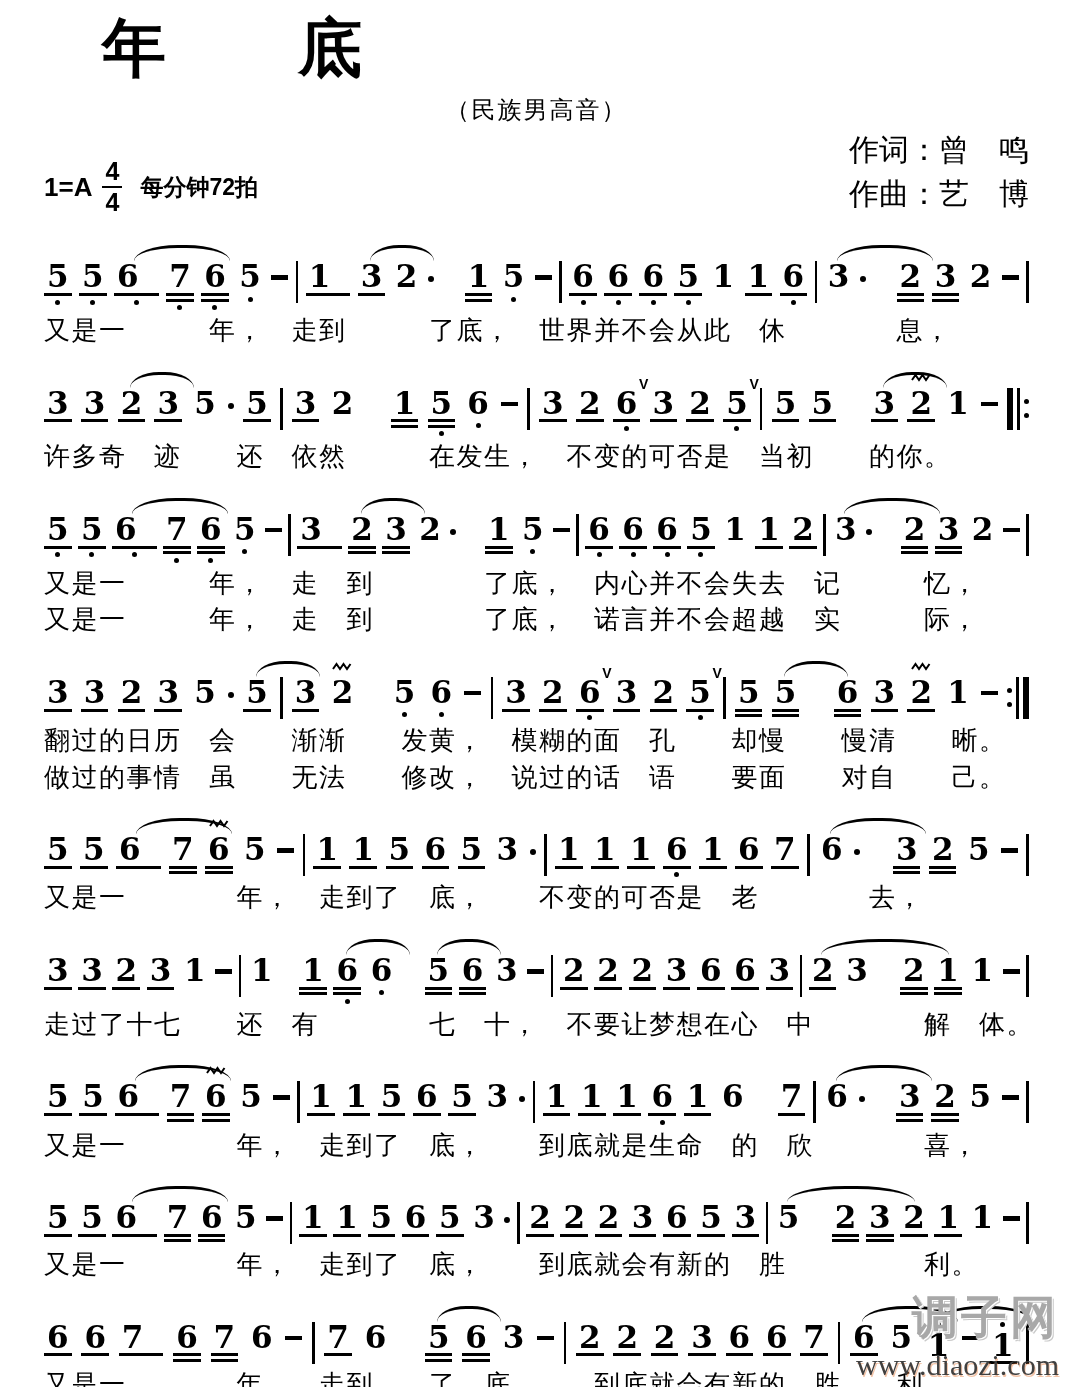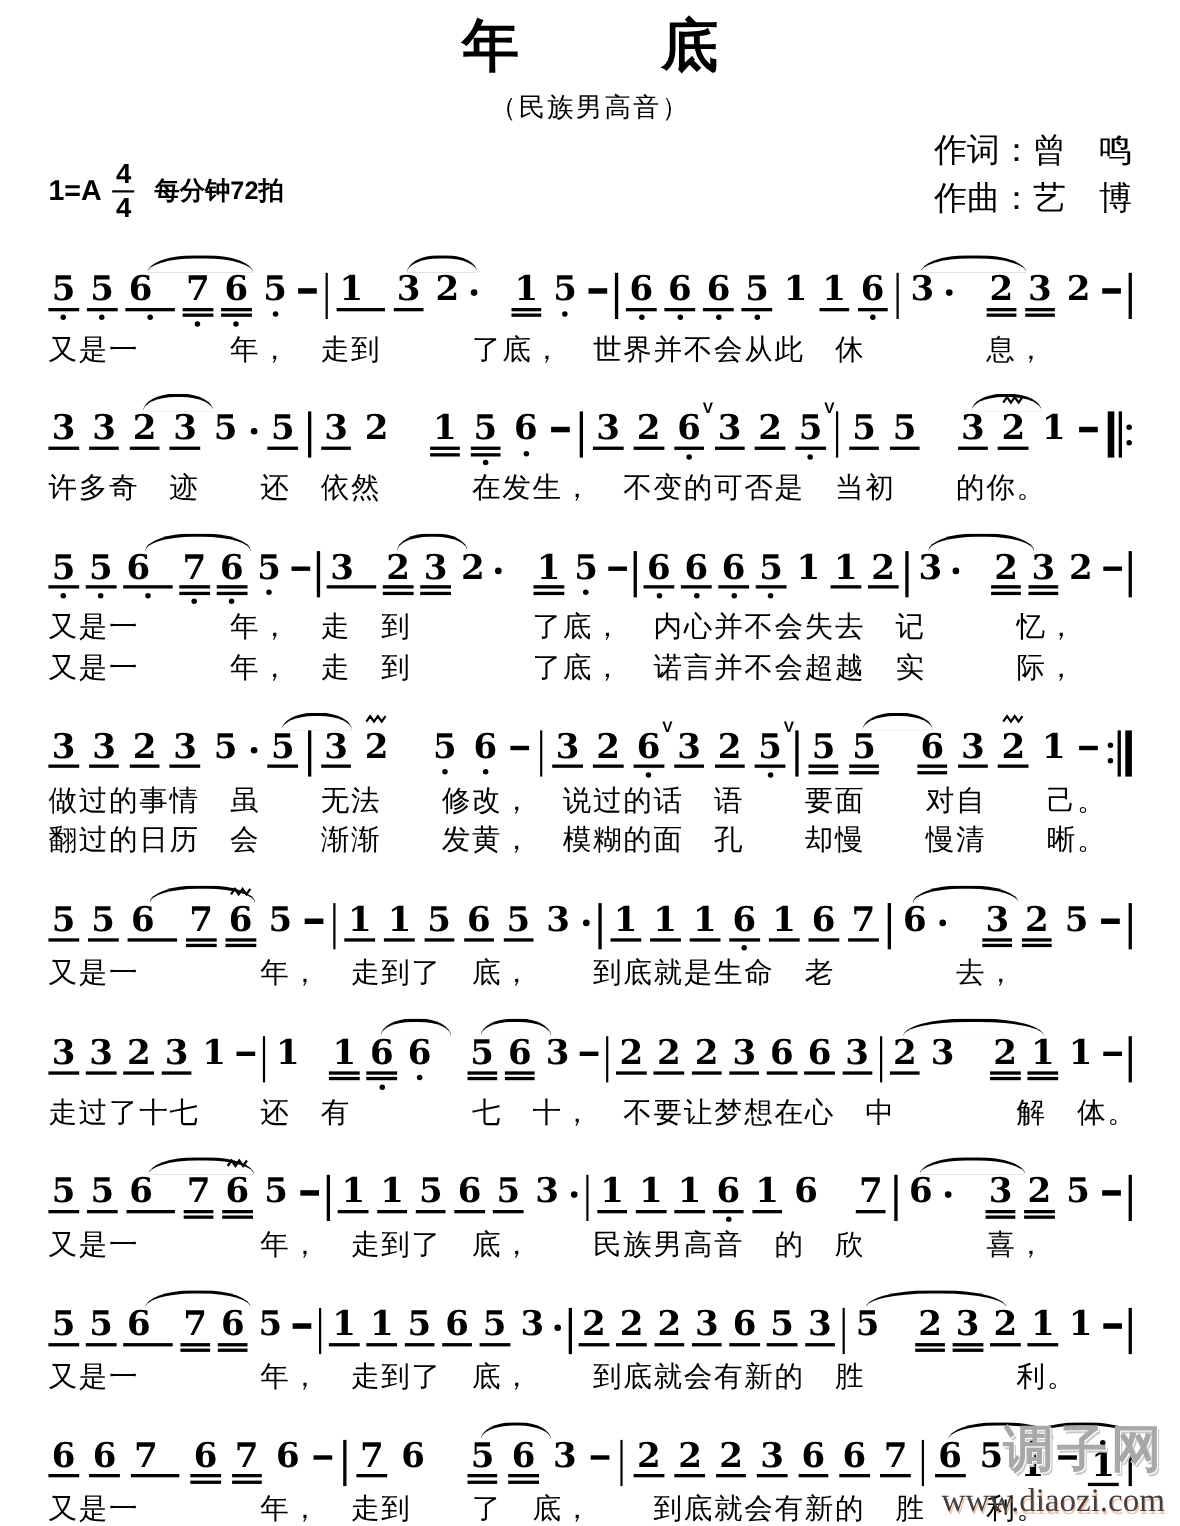--- a/index.html
+++ b/index.html
@@ -1,21 +1,21 @@
 <!DOCTYPE html>
 <html><head>
 <meta charset="utf-8">
 <style>
   html,body{margin:0;padding:0;background:#fff;}
   body{width:1073px;height:1387px;position:relative;overflow:hidden;
        font-family:"Liberation Serif",serif;color:#000;}
   .page{padding:14px 44px 0 44px;}
 
   
-  .title{text-align:center;font-size:52px;font-weight:bold;letter-spacing:58px;text-indent:58px;line-height:1.1;}
+  .title{font-size:64px;font-weight:bold;letter-spacing:58px;text-indent:58px;line-height:1.1;}
   .subtitle{text-align:center;font-size:24px;margin-top:10px;letter-spacing:2px;}
   .meta-row{display:flex;justify-content:space-between;align-items:flex-end;margin-top:2px;}
   .key-block{display:flex;align-items:center;gap:10px;font-size:26px;font-weight:bold;
              font-family:"Liberation Sans",sans-serif;}
   .frac{display:inline-flex;flex-direction:column;align-items:center;line-height:1;font-size:25px;font-weight:bold;}
   .frac .fbar{width:20px;height:2.5px;background:#000;margin:2px 0;}
   .tempo{font-size:23px;font-weight:bold;font-family:"Liberation Sans",sans-serif;margin-left:8px;}
   .credits{text-align:left;font-size:30px;line-height:1.45;}
   .credits .cred-line{white-space:pre;}
 
@@ -485,22 +485,22 @@
           <span class="tok dash"></span>
           <span class="tok brep">
             <span class="rdots">
               <i></i>
               <i></i>
             </span>
             <span class="bar"></span>
             <span class="bthick"></span>
           </span>
         </div>
+        <div class="lyric-row">翻过的日历　会　　渐渐　　发黄，　模糊的面　孔　　却慢　　慢清　　晰。</div>
         <div class="lyric-row">做过的事情　虽　　无法　　修改，　说过的话　语　　要面　　对自　　己。</div>
-        <div class="lyric-row">翻过的日历　会　　渐渐　　发黄，　模糊的面　孔　　却慢　　慢清　　晰。</div>
       </div>
       <div class="music-line">
         <div class="note-row">
           <span class="tok note u1">
             <b class="n">5</b>
           </span>
           <span class="tok note u1">
             <b class="n">5</b>
           </span>
           <span class="tok note u1 bw">
@@ -579,21 +579,21 @@
           <span class="tok note u1 u2">
             <b class="n">2</b>
             <i class="l2"></i>
           </span>
           <span class="tok note">
             <b class="n">5</b>
           </span>
           <span class="tok dash"></span>
           <span class="tok bar"></span>
         </div>
-        <div class="lyric-row">又是一　　　　年，　走到了　底，　　到底就是生命　老　　　　去，</div>
+        <div class="lyric-row">又是一　　　　年，　走到了　底，　　不变的可否是　老　　　　去，</div>
       </div>
       <div class="music-line">
         <div class="note-row">
           <span class="tok note u1">
             <b class="n">3</b>
           </span>
           <span class="tok note u1">
             <b class="n">3</b>
           </span>
           <span class="tok note u1">
@@ -770,21 +770,21 @@
           <span class="tok note u1 u2">
             <b class="n">2</b>
             <i class="l2"></i>
           </span>
           <span class="tok note">
             <b class="n">5</b>
           </span>
           <span class="tok dash"></span>
           <span class="tok bar"></span>
         </div>
-        <div class="lyric-row">又是一　　　　年，　走到了　底，　　民族男高音　的　欣　　　　喜，</div>
+        <div class="lyric-row">又是一　　　　年，　走到了　底，　　到底就是生命　的　欣　　　　喜，</div>
       </div>
       <div class="music-line">
         <div class="note-row">
           <span class="tok note u1">
             <b class="n">5</b>
           </span>
           <span class="tok note u1">
             <b class="n">5</b>
           </span>
           <span class="tok note u1 bw">

